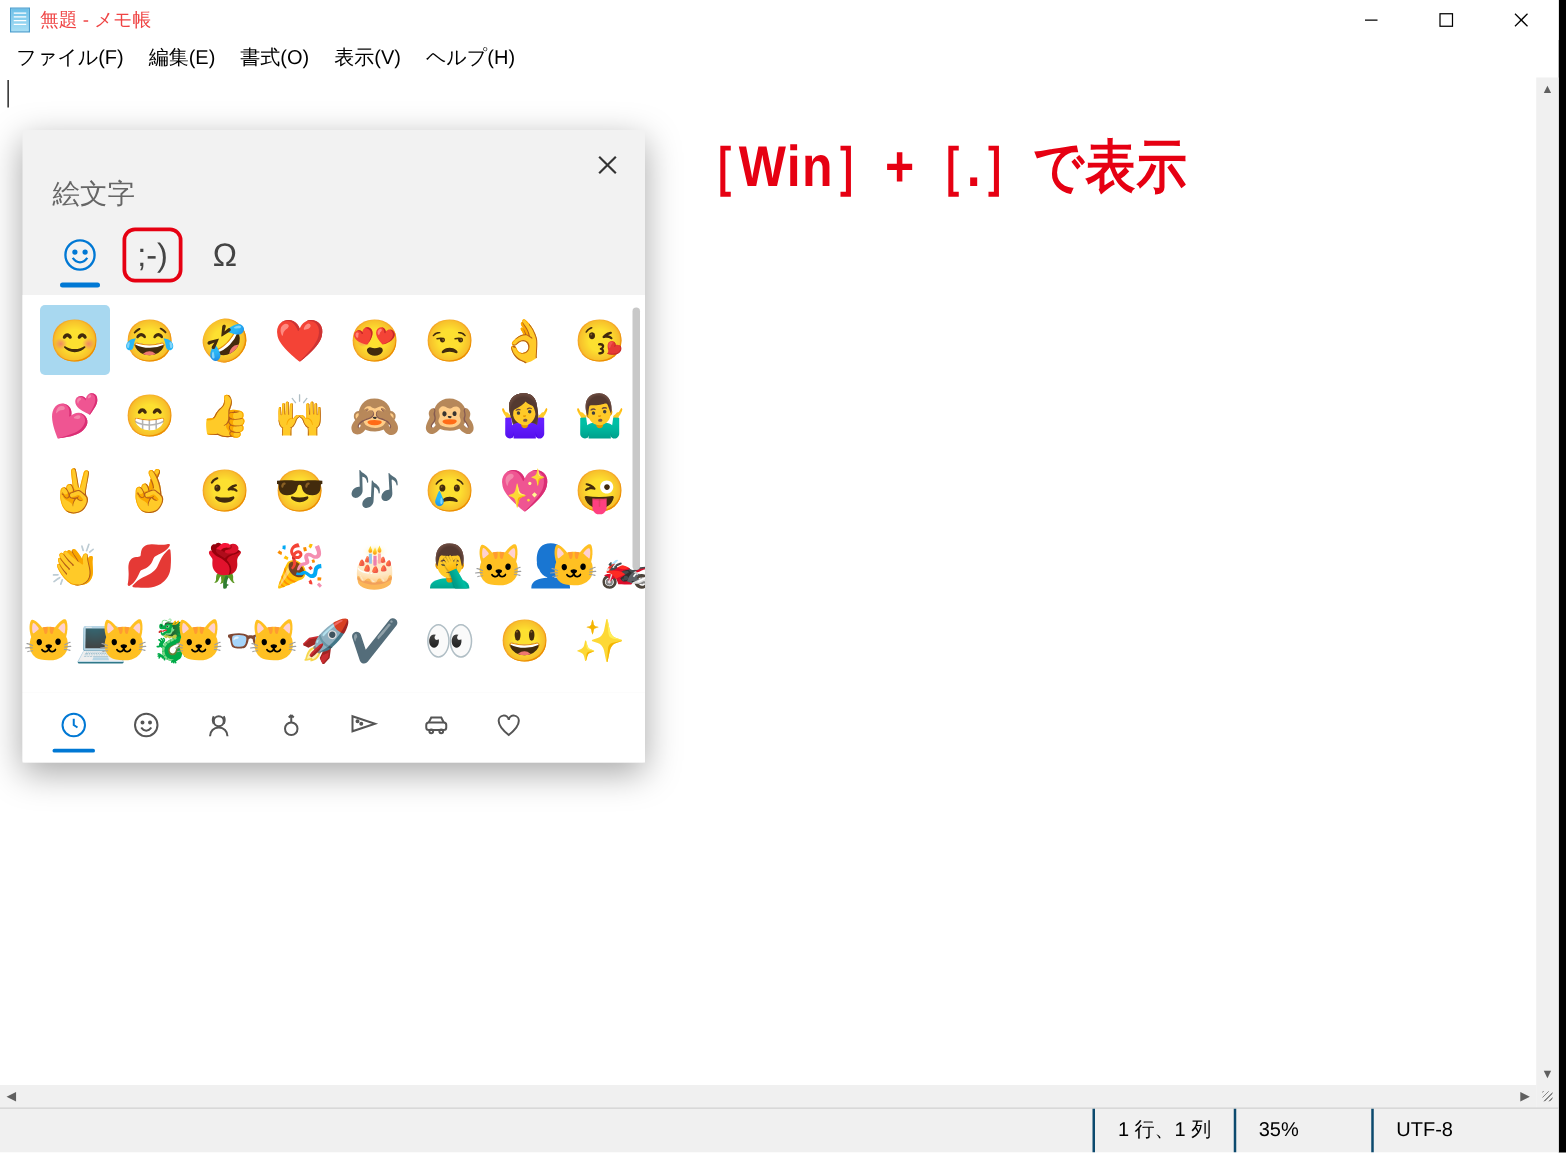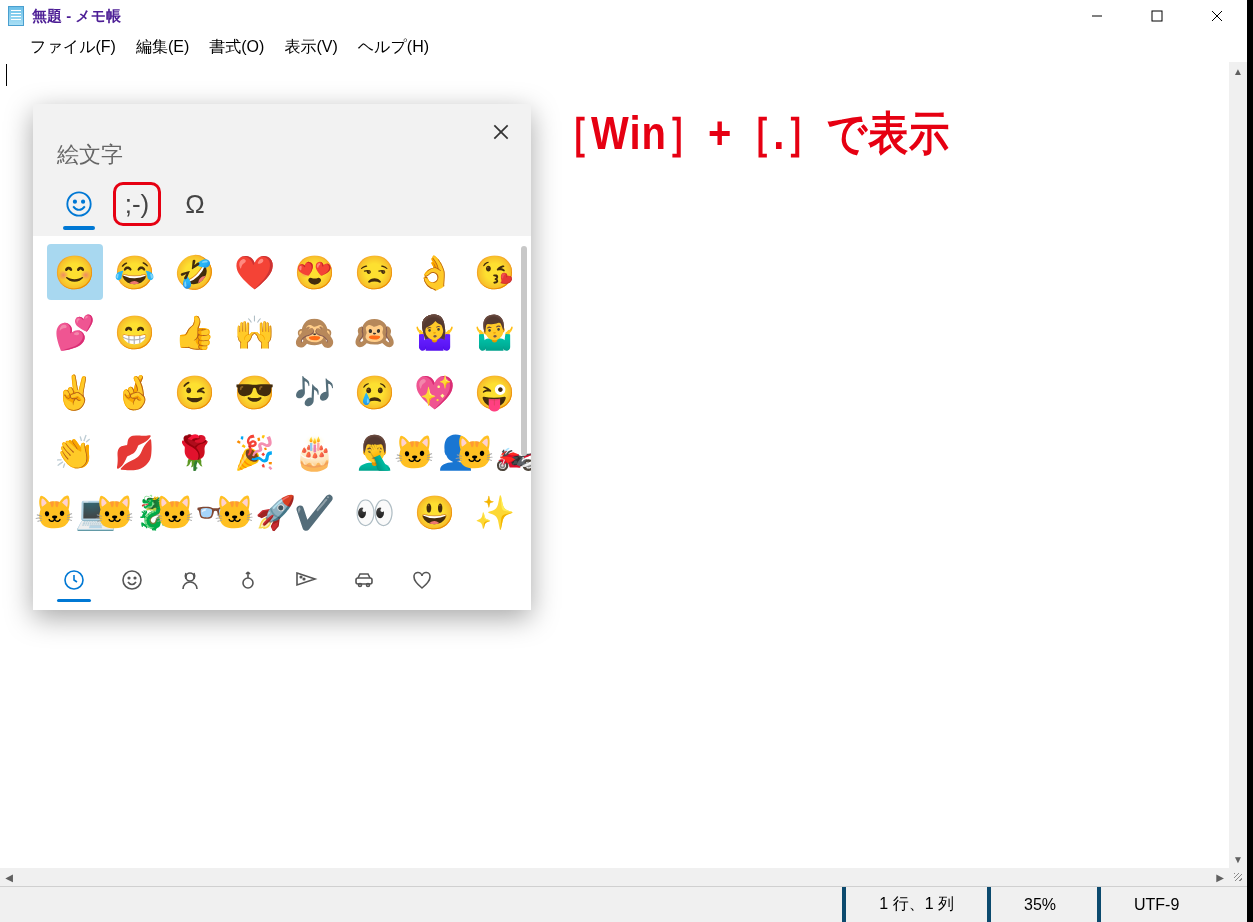--- a/index.html
+++ b/index.html
@@ -1,40 +1,40 @@
 <!DOCTYPE html>
 <html><head>
 <meta charset="utf-8">
 <style>
 * { box-sizing: border-box; margin: 0; padding: 0; font-family: "Yu Gothic UI", "Meiryo", "Segoe UI", sans-serif; }
 body { width: 1253px; height: 922px; background: #fff; position: relative; overflow: hidden; border-right: 6px solid #000; }
 .title-bar { height: 32px; display: flex; align-items: center; padding-left: 8px; background: #fff; }
 .title-bar .icon { width: 16px; height: 20px; background: linear-gradient(#6dc0e8,#a8dff5); border: 1px solid #4a9fcf; margin-right: 8px; position: relative; }
 .title-bar .icon::before { content:""; position:absolute; left:2px; right:2px; top:3px; height:1px; background:#fff; box-shadow:0 3px 0 #fff,0 6px 0 #fff,0 9px 0 #fff; }
-.title-bar .title { font-size: 15px; color: #4c1d95; font-weight: bold; }
+.title-bar .title { font-size: 15px; color: #ef4444; }
 .win-controls { position: absolute; right: 0; top: 0; display: flex; }
 .win-btn { width: 60px; height: 32px; display: flex; align-items: center; justify-content: center; }
 .win-btn svg { width: 12px; height: 12px; stroke: #000; stroke-width: 1; fill: none; }
-.menu-bar { height: 30px; display: flex; align-items: center; padding-left: 20px; font-size: 16px; }
+.menu-bar { height: 30px; display: flex; align-items: flex-start; padding-left: 3px; font-size: 16px; }
 .menu-item { padding: 4px 10px; }
 .text-area { position: absolute; left:0; top: 62px; right: 18px; bottom: 54px; background: #fff; padding: 2px 6px; font-size: 20px; }
 .cursor-line { border-left: 1px solid #000; height: 22px; width: 1px; }
 .annotation { position: absolute; left: 550px; top: 106px; color: #e60012; font-weight: 900; font-size: 40px; letter-spacing: 1px; font-family: "Yu Gothic", Arial, sans-serif; transform: scaleY(1.15); }
 .vscroll { position: absolute; right: 0; top: 62px; width: 18px; bottom: 54px; background: #f0f0f0; }
 .vscroll .arrow { position:absolute; left:0; right:0; height:18px; display:flex; align-items:center; justify-content:center; color:#606060; font-size:10px; }
 .vscroll .up { top:0; } .vscroll .down { bottom:0; }
 .hscroll { position: absolute; left:0; right:18px; bottom: 36px; height: 18px; background: #f0f0f0; }
 .hscroll .arrow { position:absolute; top:0; bottom:0; width:18px; display:flex; align-items:center; justify-content:center; color:#606060; font-size:10px;}
 .hscroll .left { left:0; } .hscroll .right { right:0; }
 .corner { position:absolute; right:0; bottom:36px; width:18px; height:18px; background:#f0f0f0; display:flex; align-items:center; justify-content:center;}
 .corner::after { content:""; width:8px; height:8px; background: repeating-linear-gradient(135deg,#888 0 1px,transparent 1px 3px); }
 .status-bar { position: absolute; left:0; right:0; bottom:0; height:36px; background:#f0f0f0; border-top:1px solid #d0d0d0; display:flex; align-items:center; font-size:16px; }
-.status-bar .cell { padding: 0 33px; border-left:4px solid #0c4a6e; height:100%; display:flex; align-items:center; }
+.status-bar .cell { padding: 0 18px; border-left:2px solid #0c4a6e; height:100%; display:flex; align-items:center; }
 .status-bar .spacer { flex:1; }
-.emoji-panel { position: absolute; left: 18px; top: 104px; width: 498px; height: 506px; background: #f2f2f2; box-shadow: 0 8px 28px rgba(0,0,0,.35); display:flex; flex-direction:column; border-radius:2px;margin-left:15px; }
+.emoji-panel { position: absolute; left: 18px; top: 104px; width: 498px; height: 506px; background: #f2f2f2; box-shadow: 0 8px 28px rgba(0,0,0,.35); display:flex; flex-direction:column; border-radius:2px; }
 .ep-header { padding: 36px 24px 8px 24px; color:#666; font-size:22px; position:relative; }
 .ep-close { position:absolute; right:16px; top:14px; width:28px; height:28px; display:flex; align-items:center; justify-content:center; font-size:20px; color:#333; }
 .ep-tabs { display:flex; gap:10px; padding: 4px 22px 10px 22px; align-items:center; }
 .ep-tab { width:48px; height:44px; display:flex; align-items:center; justify-content:center; font-size:26px; color:#444; position:relative; border-radius:6px; }
 .ep-tab.active { color:#0078d4; }
 .ep-tab.active::after { content:""; position:absolute; left:8px; right:8px; bottom:-4px; height:4px; background:#0078d4; border-radius:2px; }
 .ep-tab.highlighted { border:3px solid #e60012; border-radius:10px; }
 .ep-grid-wrap { flex:1; background:#fff; padding: 8px 14px 0 14px; overflow:hidden; position:relative; }
 .ep-grid { display:grid; grid-template-columns: repeat(8, 56px); grid-auto-rows:56px; gap:4px; }
 .emoji-cell { display:flex; align-items:center; justify-content:center; font-size:33px; border-radius:4px; }
@@ -210,14 +210,14 @@
           <path d="M12 20c-5-4-8-7-8-11a4 4 0 0 1 8-1 4 4 0 0 1 8 1c0 4-3 7-8 11z"></path>
         </svg>
     </div>
   </div>
 </div>
 
 <div class="status-bar">
   <div class="spacer"></div>
   <div class="cell">1 行、1 列</div>
   <div class="cell" style="min-width:110px">35%</div>
-  <div class="cell" style="min-width:150px">UTF-9</div>
+  <div class="cell" style="min-width:150px">UTF-8</div>
 </div>
 
 </body></html>

